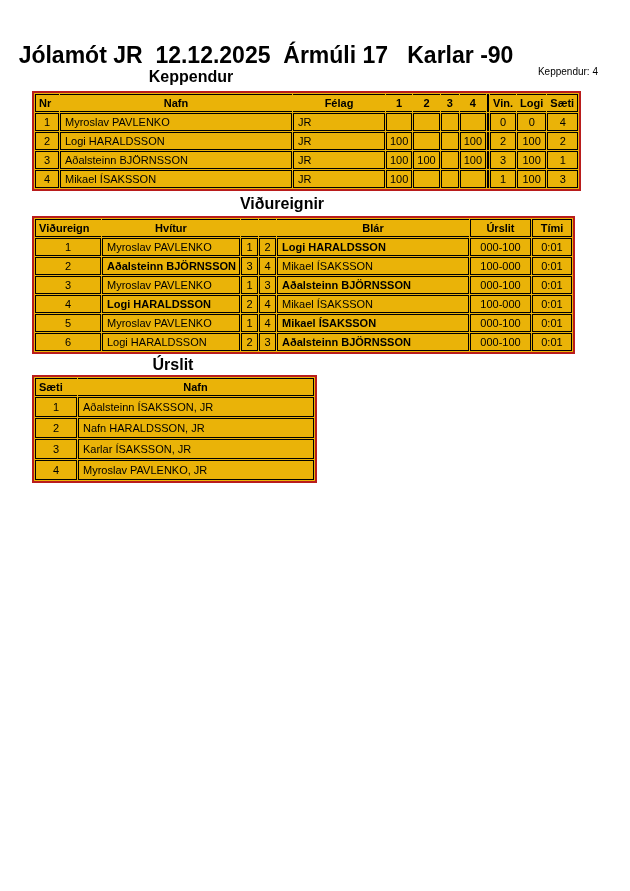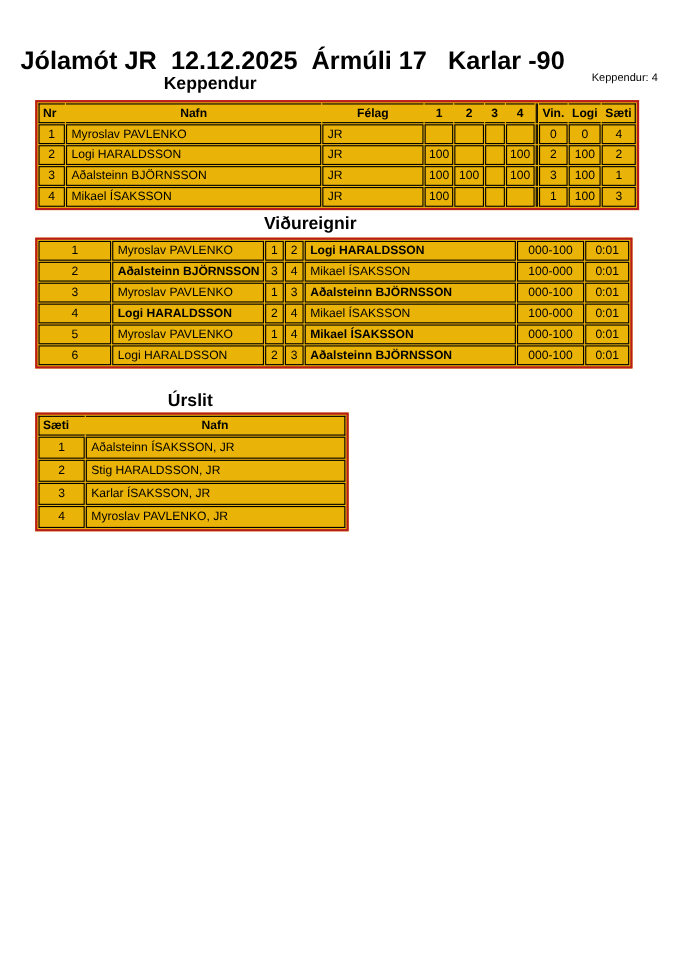--- a/index.html
+++ b/index.html
@@ -141,20 +141,29 @@
   <colgroup>
     <col style="width:66px">
       <col style="width:133px">
       <col style="width:17px">
       <col style="width:17px">
     <col style="width:192px">
       <col style="width:61px">
       <col style="width:40px">
   </colgroup>
   <tbody>
+      <tr>
+    <th class="l b-left">Viðureign</th>
+    <th class="c">Hvítur</th>
+    <th></th>
+    <th></th>
+    <th class="c">Blár</th>
+    <th class="c full">Úrslit</th>
+    <th class="c full">Tími</th>
+  </tr>
   <tr>
     <td class="c">1</td>
     <td class="l name">Myroslav PAVLENKO</td>
     <td class="c">1</td>
     <td class="c">2</td>
     <td class="l name bold">Logi HARALDSSON</td>
     <td class="c">000-100</td>
     <td class="c">0:01</td>
   </tr>
   <tr>
@@ -216,21 +225,21 @@
       <tr>
     <th class="l b-left">Sæti</th>
     <th class="c b-right">Nafn</th>
   </tr>
   <tr>
     <td class="c">1</td>
     <td class="l name">Aðalsteinn ÍSAKSSON, JR</td>
   </tr>
   <tr>
     <td class="c">2</td>
-    <td class="l name">Stig HARALDSSON, JR</td>
+    <td class="l name">Nafn HARALDSSON, JR</td>
   </tr>
   <tr>
     <td class="c">3</td>
     <td class="l name">Karlar ÍSAKSSON, JR</td>
   </tr>
   <tr>
     <td class="c">4</td>
     <td class="l name">Myroslav PAVLENKO, JR</td>
   </tr>
 </tbody>

